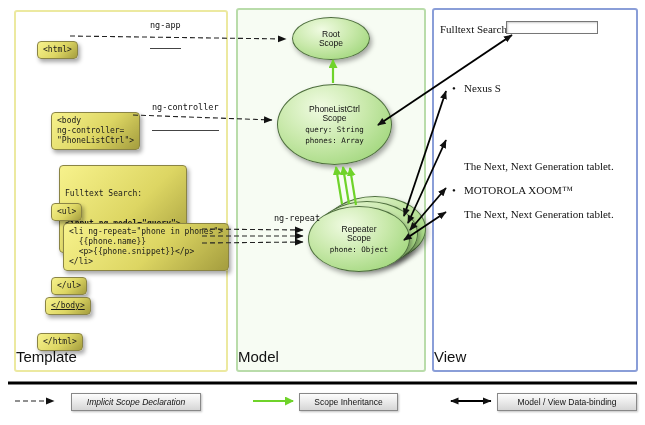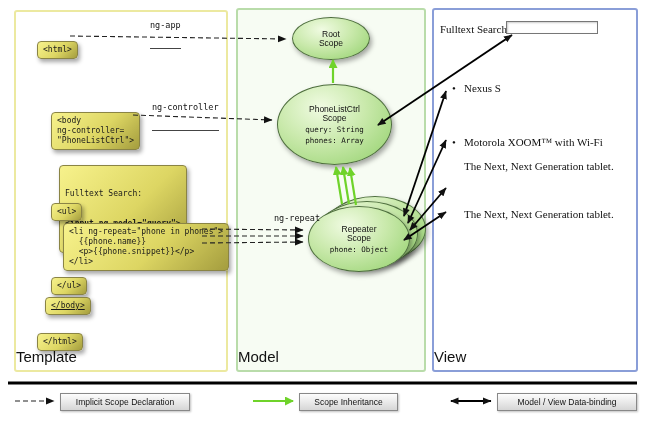--- a/index.html
+++ b/index.html
@@ -99,31 +99,31 @@
   <div class="alabel u" style="left:150px;top:20px;">ng-app</div>
   <div class="alabel u" style="left:152px;top:102px;">ng-controller</div>
   <div class="alabel" style="left:238px;top:213px;padding-left:36px;">ng-repeat</div>
 
   <div class="vlabel" style="left:440px;top:23px;">Fulltext Search:</div>
   <input class="vinput" style="">
 
   <div class="vitem" style="left:452px;top:82px;">
     <span class="vbullet">•</span><span>Nexus S</span>
   </div>
-  <div class="vitem" style="left:452px;top:136px;">
-    <span class="vbullet">•</span><span>Motorola XOOM™ with Wi-Fi</span>
-  </div>
   <div class="vitem" style="left:464px;top:160px;">
     <span>The Next, Next Generation tablet.</span>
+  </div>
+  <div class="vitem" style="left:452px;top:184px;">
+    <span class="vbullet">•</span><span>MOTOROLA XOOM™</span>
   </div>
   <div class="vitem" style="left:464px;top:208px;">
     <span>The Next, Next Generation tablet.</span>
   </div>
 
-  <div class="legend-box" style="left:60px;width:128px;">Implicit Scope Declaration</div>
+  <div class="legend-box" style="left:71px;width:128px;font-style:italic;">Implicit Scope Declaration</div>
   <div class="legend-box" style="left:299px;width:97px;">Scope Inheritance</div>
   <div class="legend-box" style="left:497px;width:138px;">Model / View Data-binding</div>
 
   <svg class="overlay" width="645" height="425" viewBox="0 0 645 425">
     <defs>
       <marker id="ae" markerUnits="userSpaceOnUse" markerWidth="10" markerHeight="8" refX="8" refY="4" orient="auto">
         <path d="M0,0.5 L8.5,4 L0,7.5 z" fill="#111"></path>
       </marker>
       <marker id="as" markerUnits="userSpaceOnUse" markerWidth="10" markerHeight="8" refX="1" refY="4" orient="auto">
         <path d="M8.5,0.5 L0,4 L8.5,7.5 z" fill="#111"></path>

